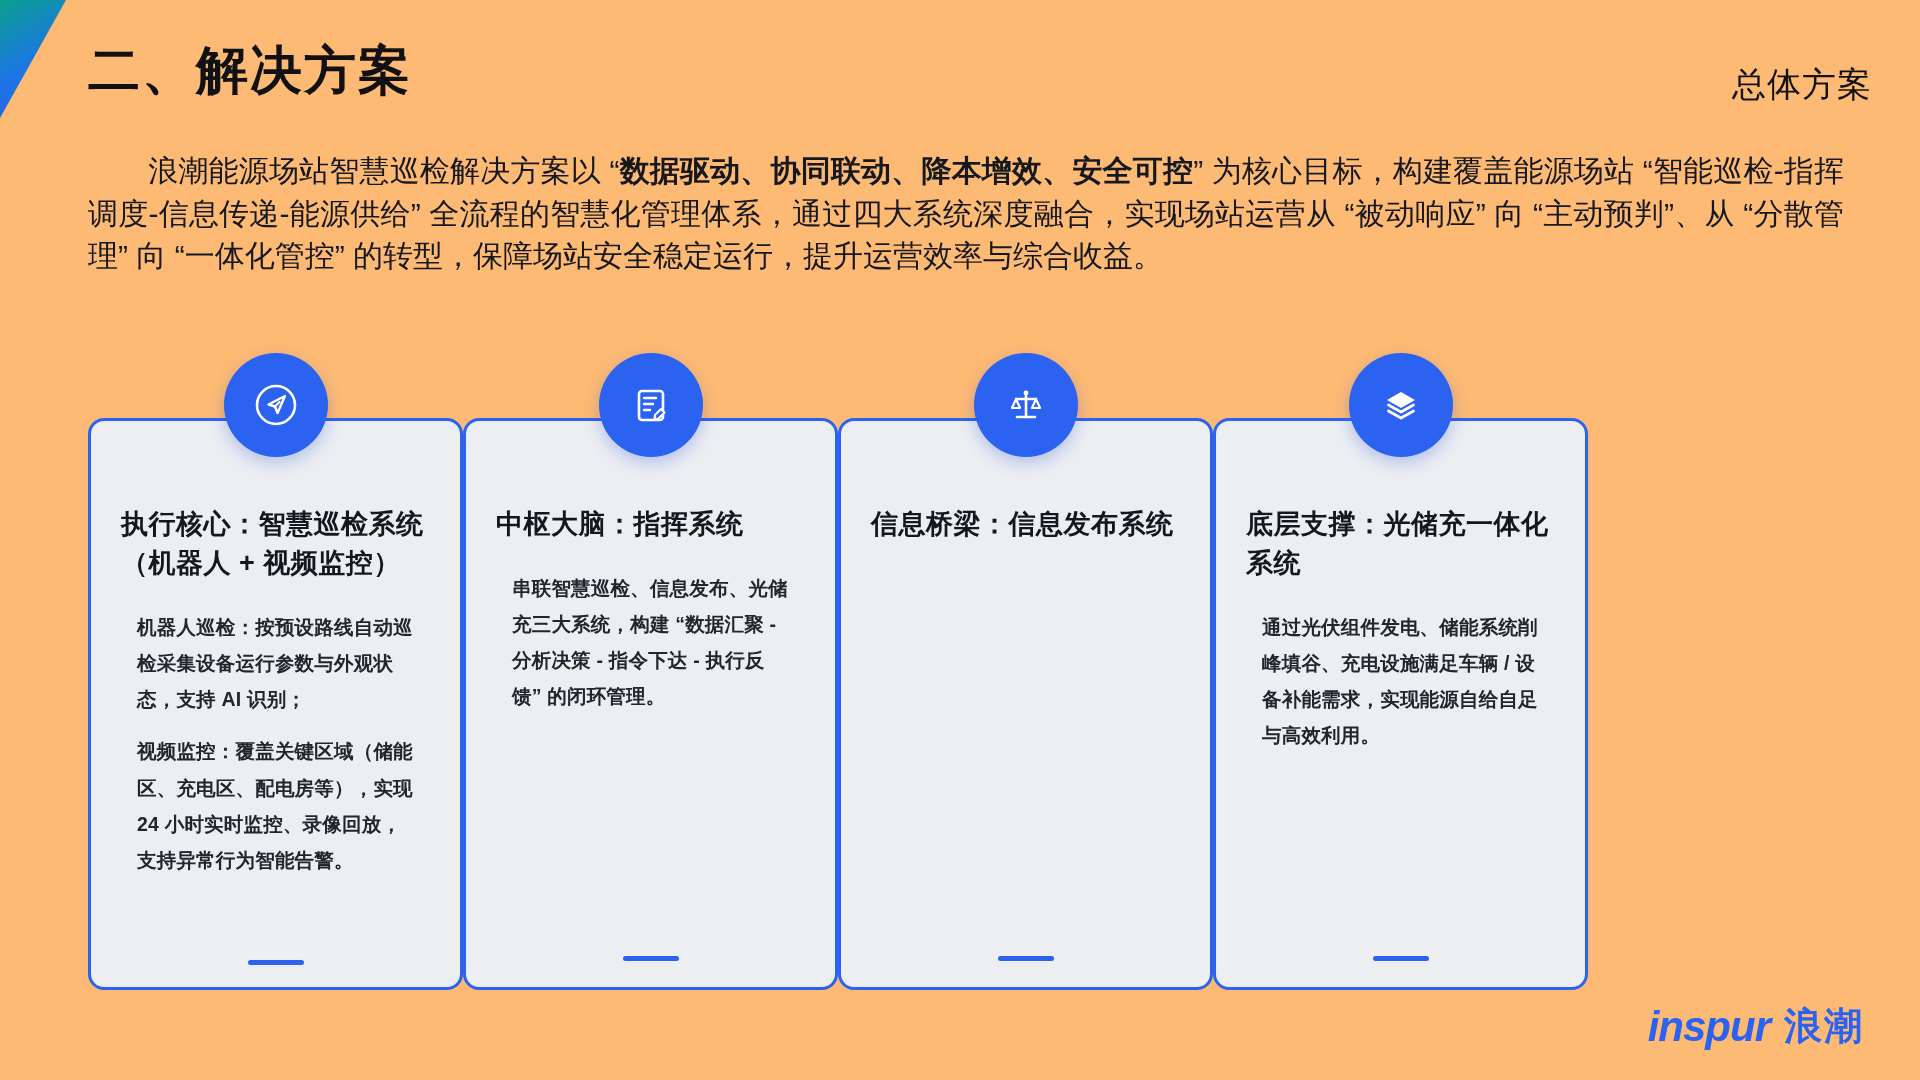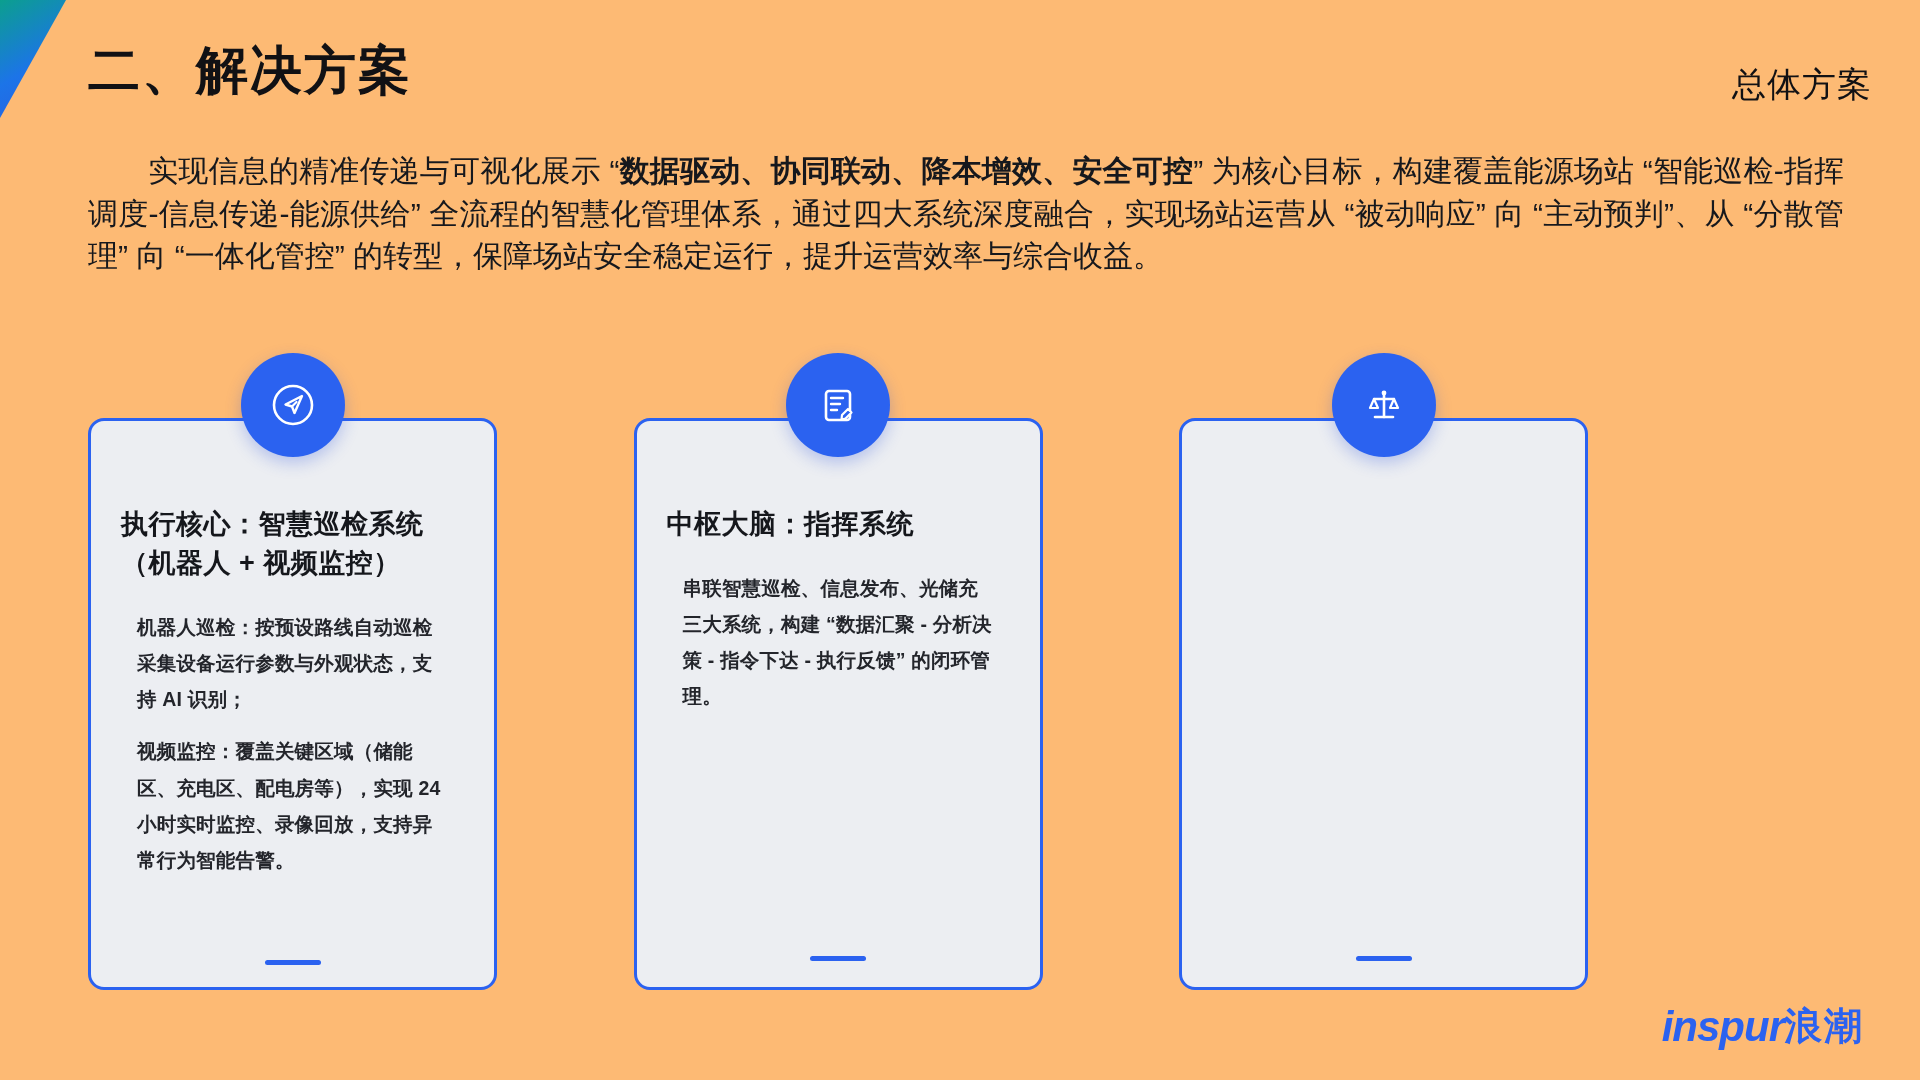--- a/index.html
+++ b/index.html
@@ -132,20 +132,21 @@
   
   .card.tall .card-rule { bottom: 22px; }
 
   
   .logo {
     position: absolute;
     right: 56px;
     bottom: 28px;
     display: flex;
     align-items: center;
+    gap: 14px;
   }
   .logo-mark {
     font-size: 42px;
     font-weight: bold;
     font-style: italic;
     color: #2b62f0;
     letter-spacing: -1px;
   }
   .logo-cn {
     font-size: 38px;
@@ -158,21 +159,21 @@
 <body>
 
 <div class="slide">
 
   <div class="corner-wedge"></div>
 
   <div class="title-main">二、解决方案</div>
   <div class="title-right">总体方案</div>
 
   <div class="intro">
-    <span class="indent"></span><span>实现信息的精准传递与可视化展示 “</span><b>数据驱动、协同联动、降本增效、安全可控</b><span>” 为核心目标，构建覆盖能源场站 “智能巡检-指挥调度-信息传递-能源供给” 全流程的智慧化管理体系，通过四大系统深度融合，实现场站运营从 “被动响应” 向 “主动预判”、从 “分散管理” 向 “一体化管控” 的转型，保障场站安全稳定运行，提升运营效率与综合收益。</span>
+    <span class="indent"></span><span>浪潮能源场站智慧巡检解决方案以 “</span><b>数据驱动、协同联动、降本增效、安全可控</b><span>” 为核心目标，构建覆盖能源场站 “智能巡检-指挥调度-信息传递-能源供给” 全流程的智慧化管理体系，通过四大系统深度融合，实现场站运营从 “被动响应” 向 “主动预判”、从 “分散管理” 向 “一体化管控” 的转型，保障场站安全稳定运行，提升运营效率与综合收益。</span>
   </div>
 
   <div class="cards">
 
     <div class="card tall">
       <div class="badge">
         <span>
           <svg width="52" height="52" viewBox="0 0 52 52" fill="none">
             <circle cx="26" cy="26" r="19" stroke="#ffffff" stroke-width="2.6"></circle>
             <path d="M35 17L18.5 25.5L25 27.5L27.5 34L35 17Z" stroke="#ffffff" stroke-width="2.4" stroke-linejoin="round" fill="none"></path>
@@ -211,23 +212,40 @@
           <svg width="52" height="52" viewBox="0 0 52 52" fill="none">
             <path d="M26 15V38" stroke="#ffffff" stroke-width="2.6" stroke-linecap="round"></path>
             <path d="M17 38H35" stroke="#ffffff" stroke-width="2.6" stroke-linecap="round"></path>
             <path d="M16 20H36" stroke="#ffffff" stroke-width="2.4" stroke-linecap="round"></path>
             <path d="M16 20L12 29H20L16 20Z" stroke="#ffffff" stroke-width="2.2" stroke-linejoin="round" fill="none"></path>
             <path d="M36 20L32 29H40L36 20Z" stroke="#ffffff" stroke-width="2.2" stroke-linejoin="round" fill="none"></path>
             <circle cx="26" cy="14" r="2.4" fill="#ffffff"></circle>
           </svg>
         </span>
       </div>
-      <div class="card-rule"></div>
-    </div>
-
+      <div class="card-title">信息桥梁：信息发布系统</div>
+      <div class="card-rule"></div>
+    </div>
+
+    <div class="card">
+      <div class="badge">
+        <span>
+          <svg width="52" height="52" viewBox="0 0 52 52" fill="none">
+            <path d="M26 13L40 21L26 29L12 21L26 13Z" fill="#ffffff"></path>
+            <path d="M13.5 26L26 33L38.5 26" stroke="#ffffff" stroke-width="2.8" stroke-linecap="round" stroke-linejoin="round"></path>
+            <path d="M13.5 32L26 39L38.5 32" stroke="#ffffff" stroke-width="2.8" stroke-linecap="round" stroke-linejoin="round"></path>
+          </svg>
+        </span>
+      </div>
+      <div class="card-title">底层支撑：光储充一体化系统</div>
+      <div class="card-body">
+        <p>通过光伏组件发电、储能系统削峰填谷、充电设施满足车辆 / 设备补能需求，实现能源自给自足与高效利用。</p>
+      </div>
+      <div class="card-rule"></div>
+    </div>
 
   </div>
 
   <div class="logo">
     <span class="logo-mark">inspur</span>
     <span class="logo-cn">浪潮</span>
   </div>
 
 </div>
 

